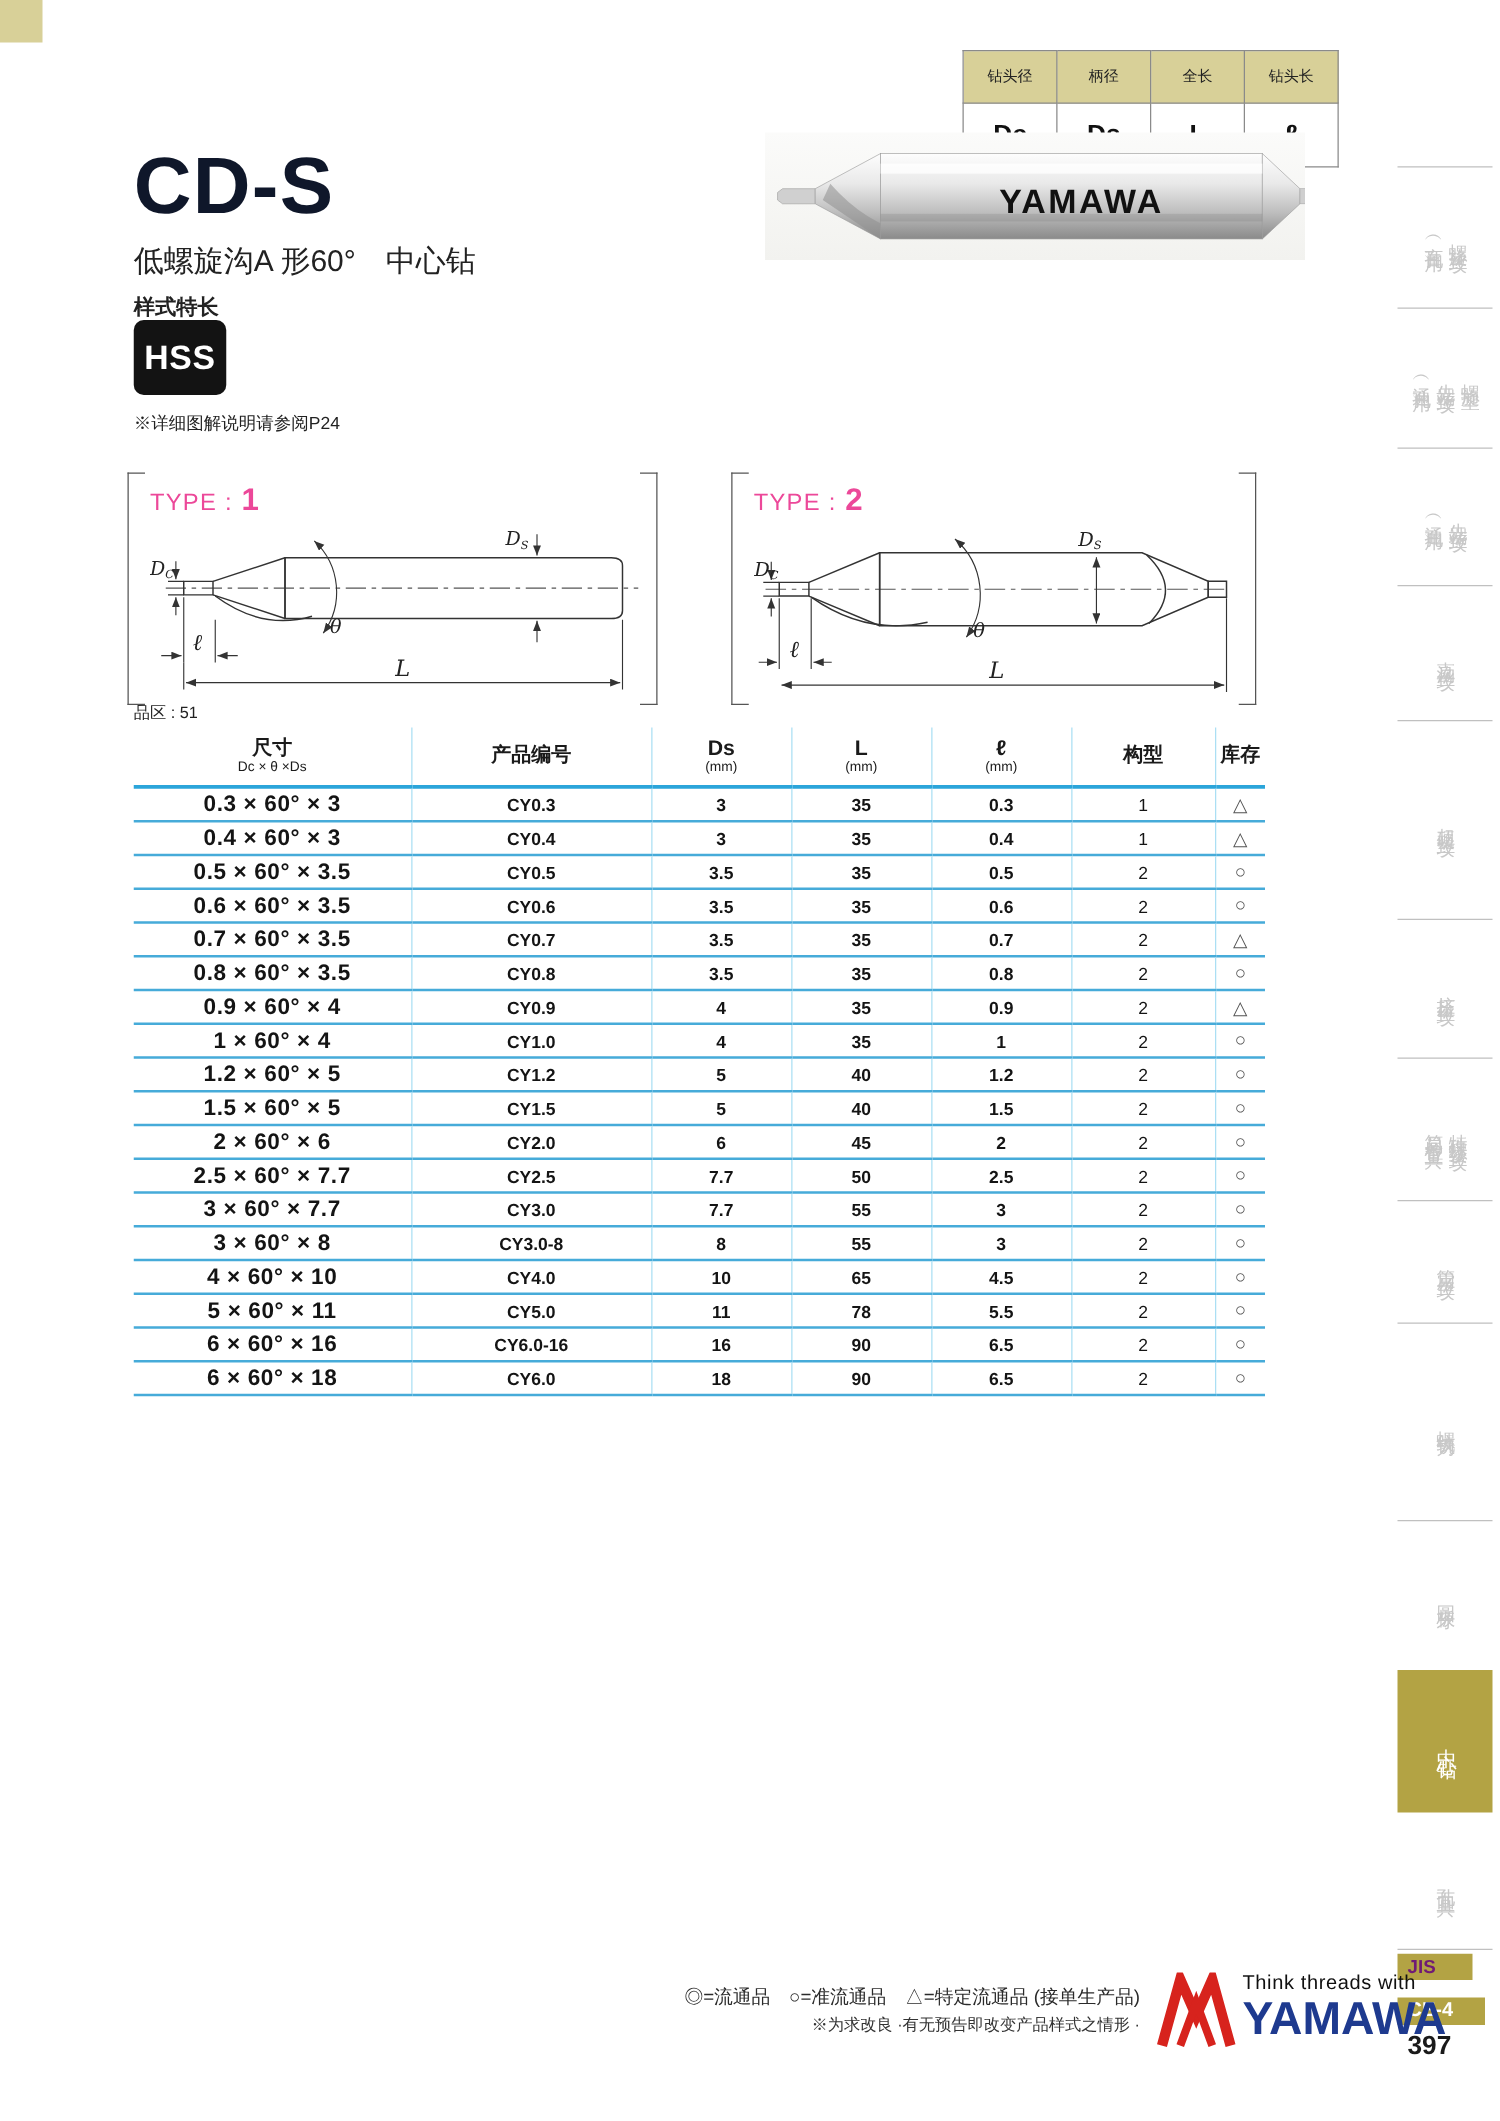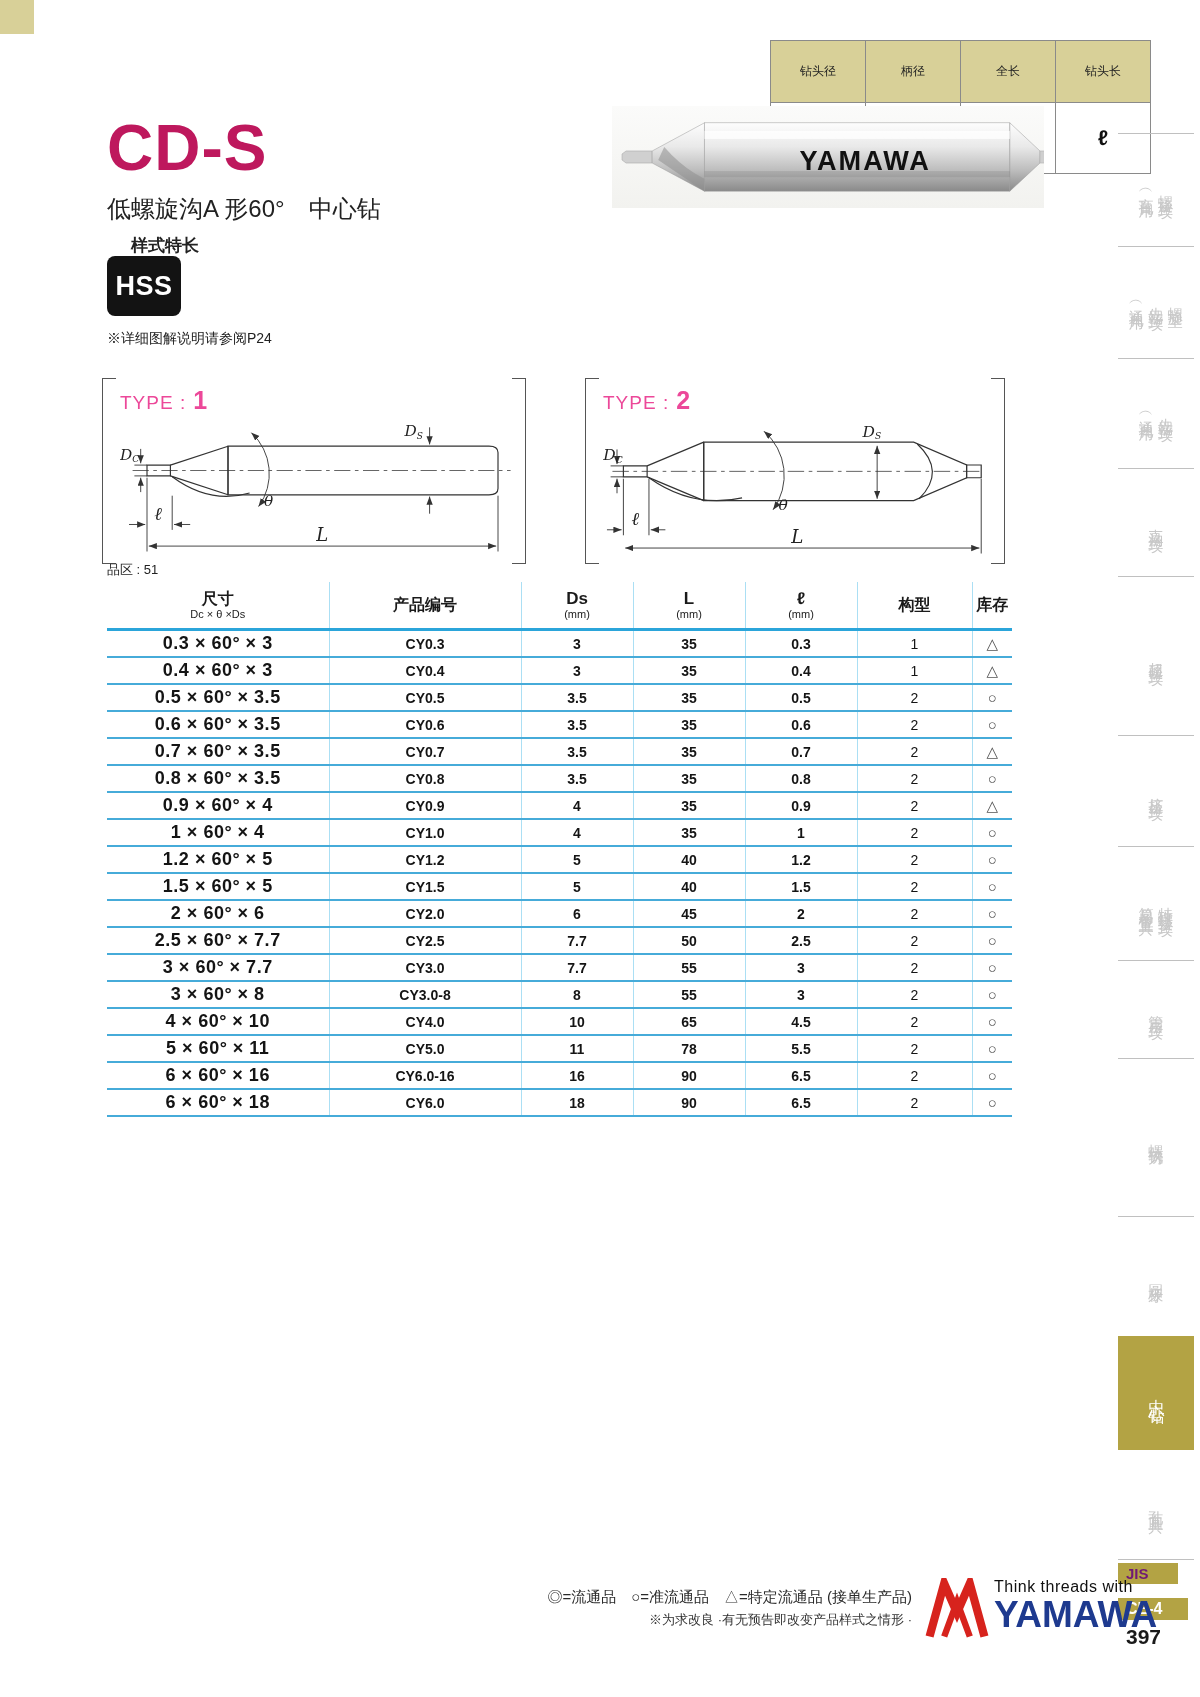--- a/index.html
+++ b/index.html
@@ -3,29 +3,29 @@
 <meta charset="utf-8">
 <style>
   html,body{margin:0;padding:0;background:#ffffff;}
   .page{position:relative;width:1200px;height:1697px;background:#fff;
         font-family:"Liberation Sans",sans-serif;overflow:hidden;color:#1a1a1a;}
 
   .corner-square{position:absolute;left:0;top:0;width:34px;height:34px;background:#d8d098;}
 
   
   .dim-legend{position:absolute;left:770px;top:40px;border-collapse:collapse;}
-  .dim-legend th,.dim-legend td{border:1px solid #8a8a8a;width:58px;text-align:center;padding:18px;}
+  .dim-legend th,.dim-legend td{border:1px solid #8a8a8a;width:58px;text-align:center;padding:8px;}
   .dim-legend th{background:#d8d098;font-size:12px;font-weight:normal;height:25px;color:#222;}
   .dim-legend td{height:34px;font-size:21px;font-weight:bold;color:#111;background:#fff;}
 
   
   .title-block{position:absolute;left:107px;top:116px;}
-  .model{margin:0;font-size:64px;font-weight:bold;letter-spacing:1px;line-height:1;color:#be185d;}
+  .model{margin:0;font-size:64px;font-weight:bold;letter-spacing:1px;line-height:1;color:#0f172a;}
   .subtitle{margin-top:13px;font-size:24px;color:#222;}
-  .feature{margin-top:9px;font-size:17px;font-weight:bold;color:#222;margin-left:24px;}
+  .feature{margin-top:9px;font-size:17px;font-weight:bold;color:#222;}
   .hss-badge{position:absolute;left:107px;top:256px;width:74px;height:60px;background:#131313;
              border-radius:8px;color:#fff;display:flex;align-items:center;justify-content:center;
              font-size:27px;font-weight:bold;letter-spacing:.5px;}
   .ref-note{position:absolute;left:107px;top:330px;font-size:14px;color:#222;}
 
   
   .photo{position:absolute;left:612px;top:106px;width:432px;height:102px;
          background:linear-gradient(180deg,#fbfbfa 0%,#f2f2ef 100%);}
 
   

